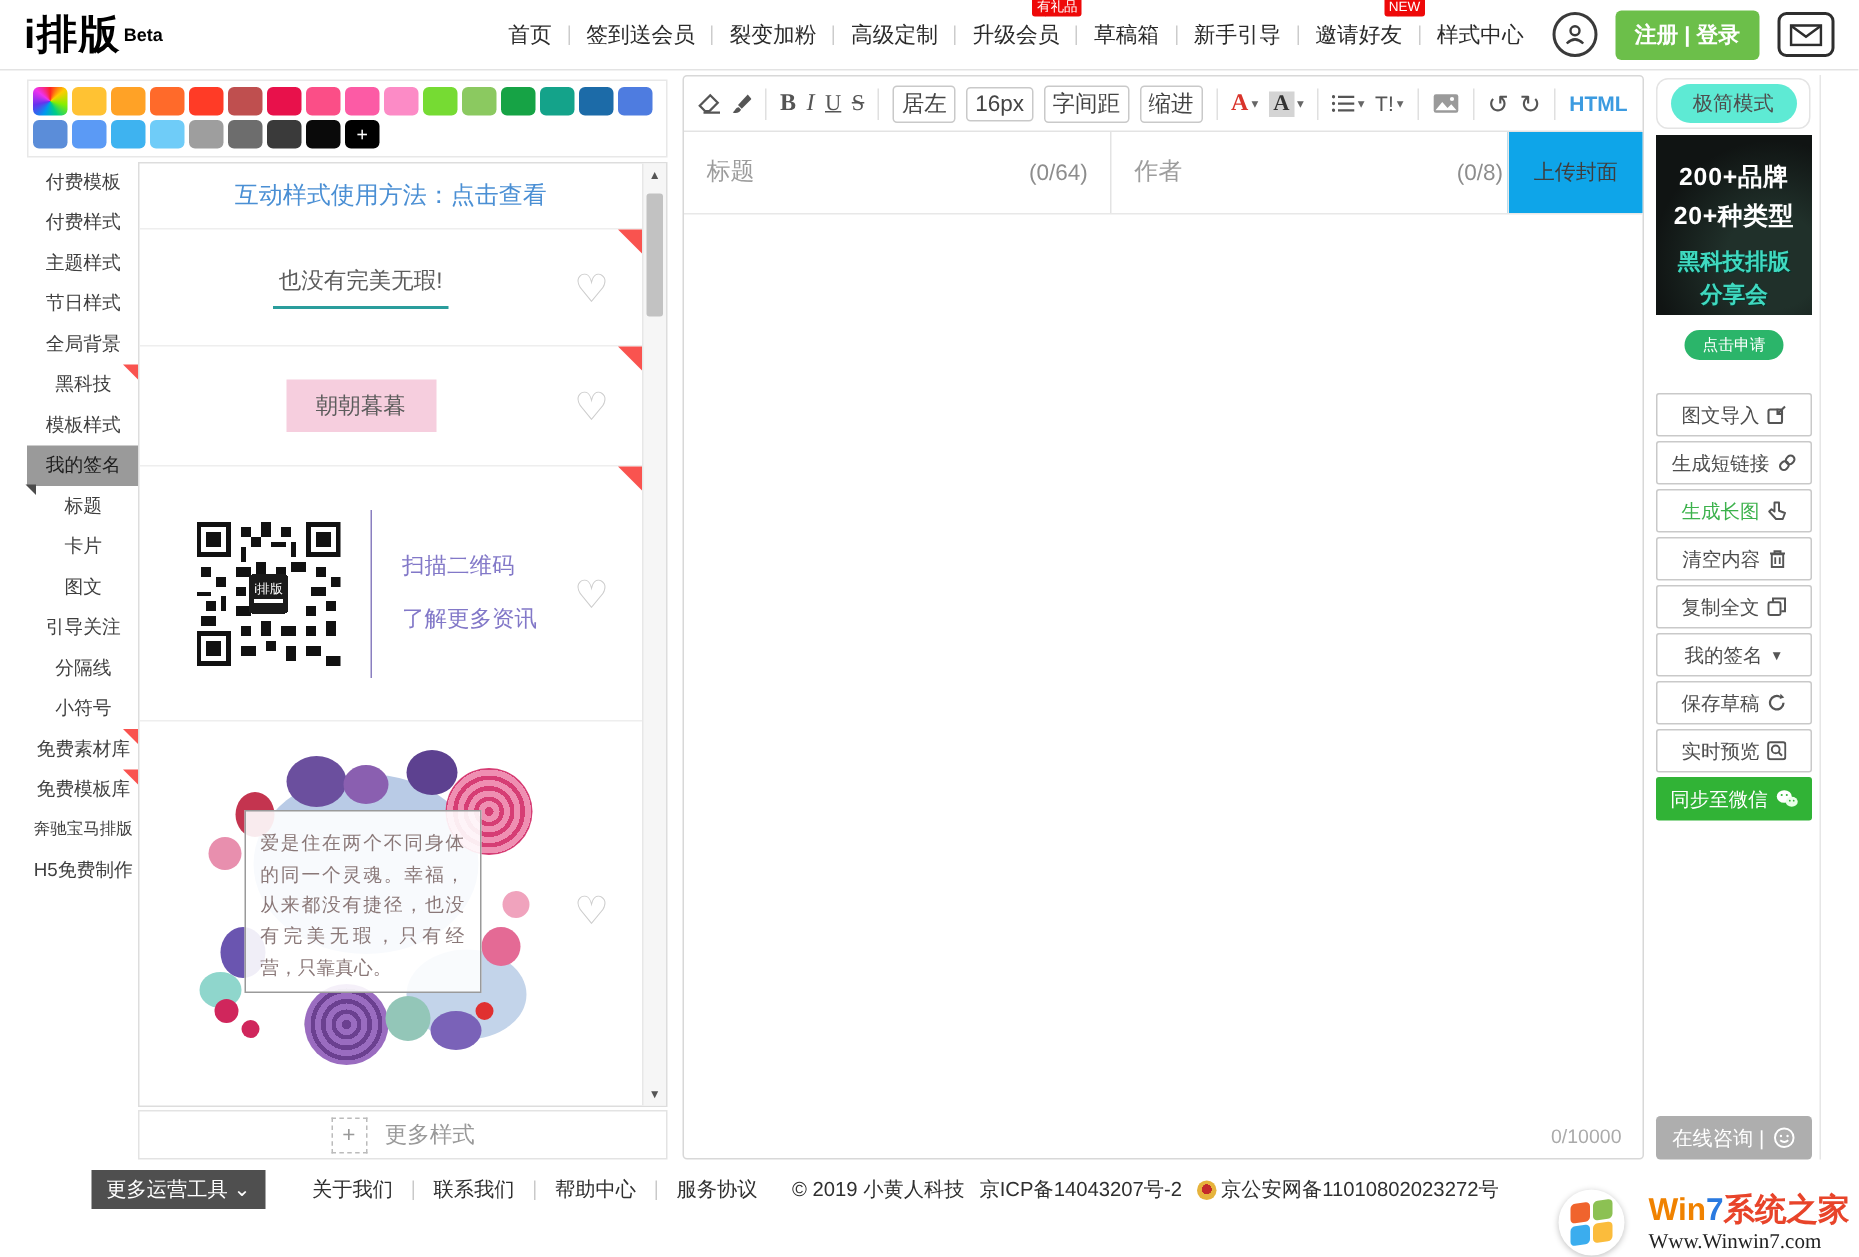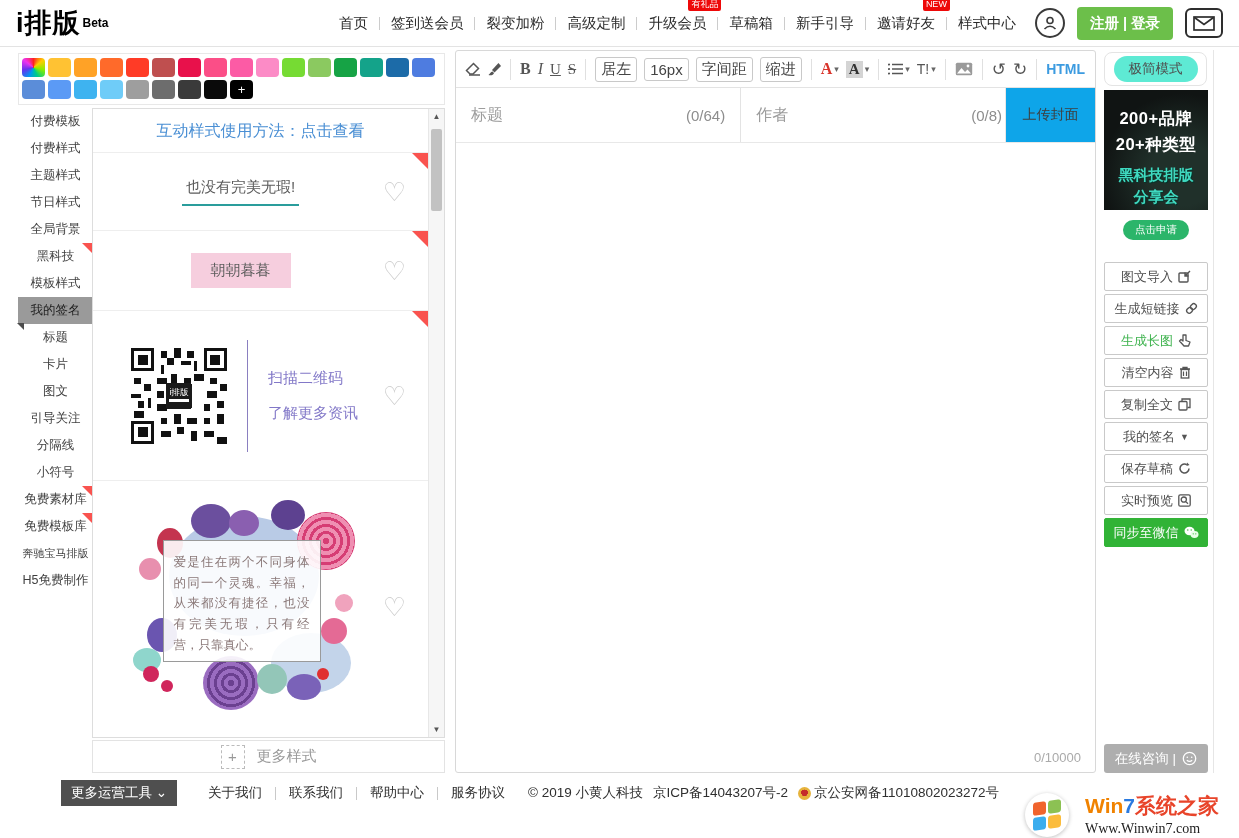--- a/index.html
+++ b/index.html
@@ -104,21 +104,21 @@
 
   
   .footer { position:absolute; left:0; top:780px; width:1060px; display:flex; align-items:center; justify-content:center; gap:0; font-size:13.5px; color:#2f2f2f; }
   .toolsbtn { background:#4f4f4f; color:#fff; padding:4px 10px; font-size:13.5px; cursor:pointer; margin-right:18px; white-space:nowrap; }
   .flink { padding:0 13px; cursor:pointer; white-space:nowrap; }
   .fsep { width:1px; height:13px; background:#c9c9c9; }
   .fcopy { margin-left:10px; white-space:nowrap; }
   .policedot { display:inline-block; width:13px; height:13px; border-radius:50%; background:radial-gradient(circle at 50% 45%, #c42b2b 0 34%, #e6b33c 35%); vertical-align:-2px; margin:0 3px 0 10px; }
 
   
-  .wm { position:absolute; right:20px; top:792px; display:flex; align-items:center; gap:16px; }
+  .wm { position:absolute; right:6px; top:792px; display:flex; align-items:center; gap:16px; }
   .winflag { width:44px; height:44px; background:#fff; border-radius:50%; box-shadow:0 1px 4px rgba(0,0,0,.25); display:flex; align-items:center; justify-content:center; }
   .flaggrid { display:grid; grid-template-columns:13px 13px; grid-template-rows:13px 13px; gap:2px; transform:skewY(-8deg); }
   .flaggrid div { border-radius:3px; }
   .wmtxt .t1 { font-size:21px; font-weight:900; }
   .wmtxt .w { color:#f08200; } .wmtxt .n7 { color:#2a7ae0; } .wmtxt .rest { color:#e8442a; }
   .wmtxt .t2 { font-family:"Liberation Serif",serif; font-size:14px; color:#222; margin-top:1px; }
 </style>
 </head>
 <body>
 

